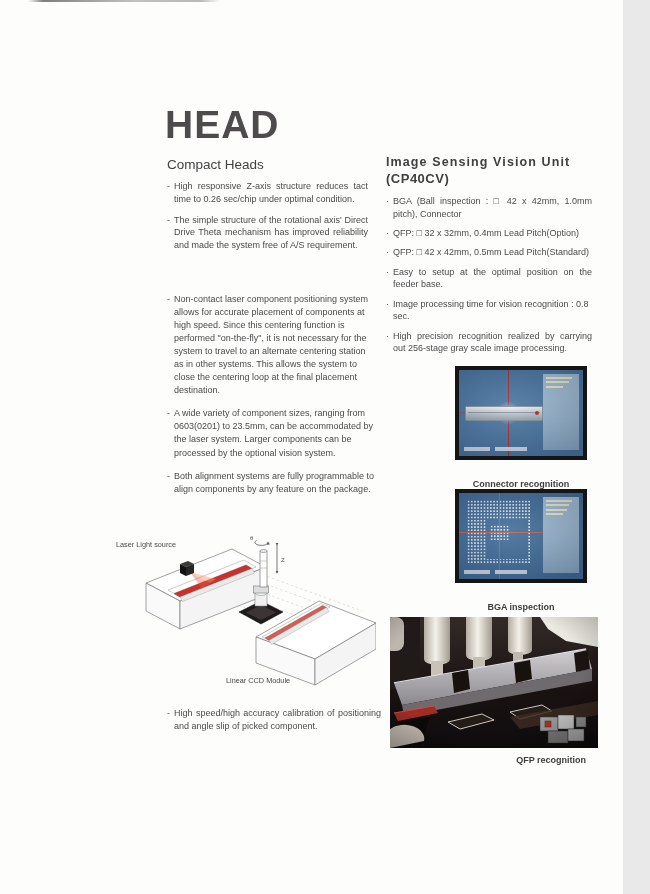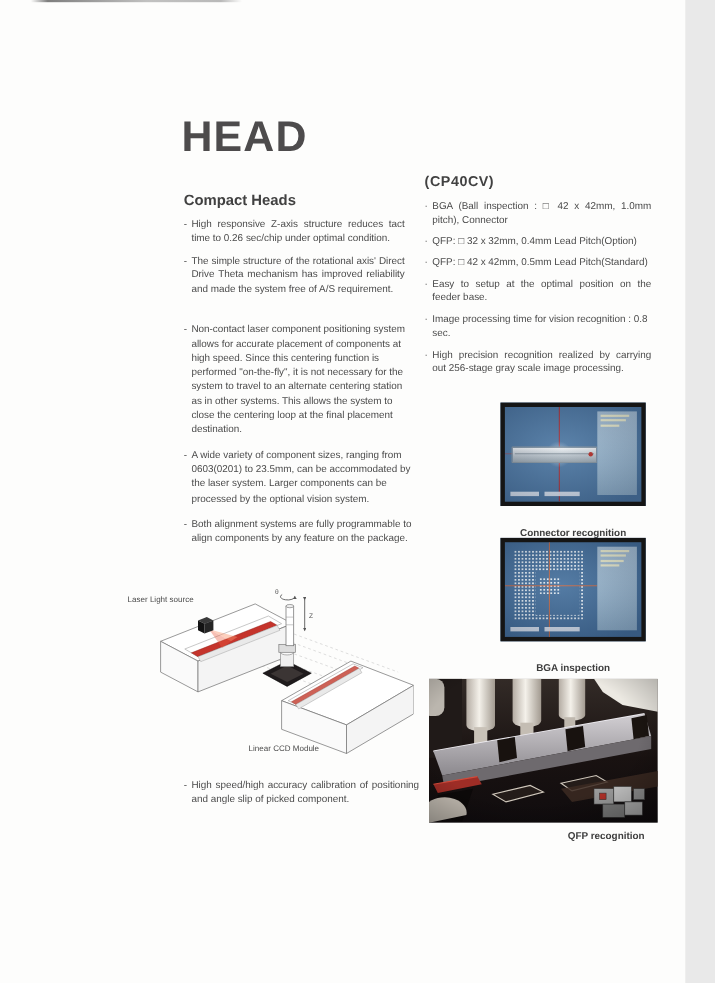--- a/index.html
+++ b/index.html
@@ -6,21 +6,21 @@
   #page{position:relative;width:623px;height:894px;background:#fdfdfc;overflow:hidden;
         font-family:"Liberation Sans","DejaVu Sans",sans-serif;color:#4b4b4b;}
   .abs{position:absolute;}
 
   
   #scan-line{left:28px;top:0;width:192px;height:2px;
      background:linear-gradient(90deg,rgba(120,120,120,0),rgba(95,95,95,.8) 8%,rgba(120,120,120,.45) 55%,rgba(140,140,140,.6) 90%,rgba(150,150,150,0));}
 
   
   #page-title{left:165px;top:103px;font-size:39px;font-weight:bold;color:#4d4b4c;letter-spacing:1px;}
-  .sec-heading{font-size:13.5px;font-weight:bold;color:#414141;white-space:nowrap;margin:17px 0 8px 0;}
+  .sec-heading{font-size:13.5px;font-weight:normal;color:#414141;white-space:nowrap;margin:0 0 8px 0;}
   .bullet{display:flex;margin-bottom:8px;line-height:1.42;font-size:9px;color:#4b4b4b;}
   .bullet .m{flex:0 0 7px;}
   .bullet .t{flex:1;}
   .just .t{text-align:justify;}
   #sec-compact{left:167px;top:157px;width:201px;}
   #sec-noncontact{left:167px;top:293px;width:208px;}
   #sec-noncontact .bullet{margin-bottom:10px;line-height:1.45;}
   #footer-bullet{left:167px;top:707px;width:214px;}
   #right-col{left:386px;top:155px;width:206px;}
   #rc-head1{font-size:12.5px;font-weight:bold;color:#414141;letter-spacing:1.1px;white-space:nowrap;}
@@ -171,20 +171,21 @@
   </svg>
 
   <div id="footer-bullet" class="abs">
     <div class="bullet just">
       <span class="m">-</span>
       <span class="t">High speed/high accuracy calibration of positioning and angle slip of picked component.</span>
     </div>
   </div>
 
   <div id="right-col" class="abs">
+    <div id="rc-head1">Image Sensing Vision Unit</div>
     <div id="rc-head2">(CP40CV)</div>
     <div class="bullet just">
       <span class="m">·</span>
       <span class="t">BGA (Ball inspection : □ 42 x 42mm, 1.0mm pitch), Connector</span>
     </div>
     <div class="bullet">
       <span class="m">·</span>
       <span class="t">QFP: □ 32 x 32mm, 0.4mm Lead Pitch(Option)</span>
     </div>
     <div class="bullet">

